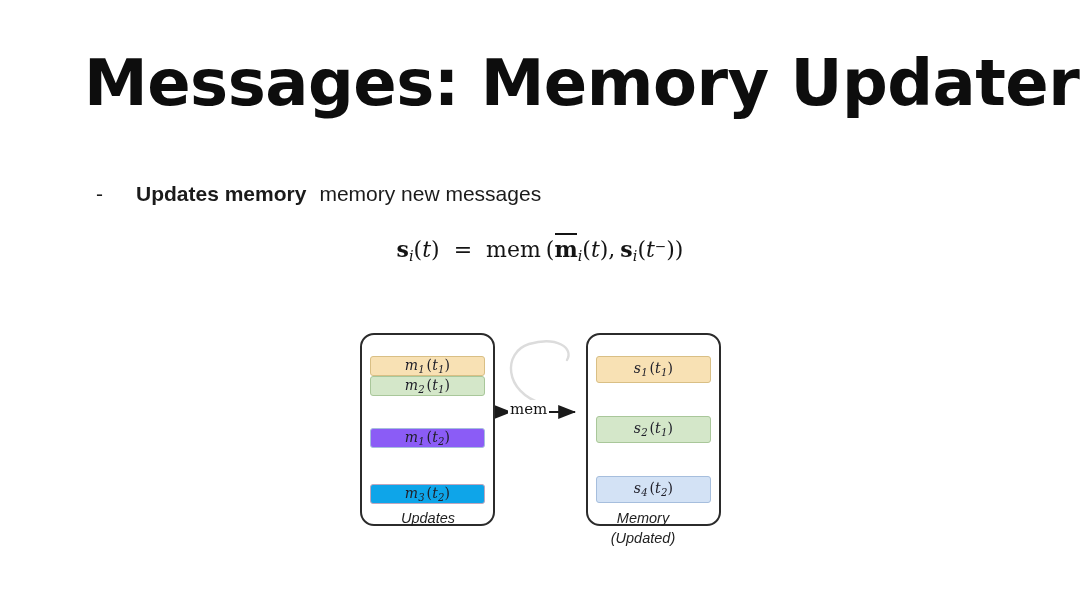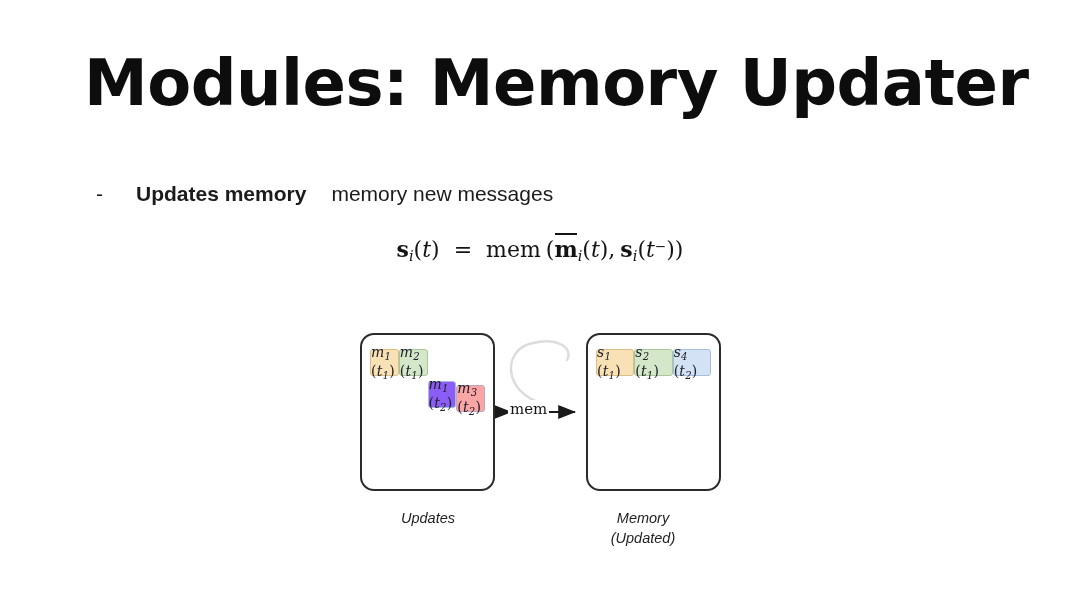--- a/index.html
+++ b/index.html
@@ -43,21 +43,21 @@
     white-space: nowrap;
   }
   .bullet-dash {
     width: 40px;
     flex: none;
     font-size: 21px;
     color: #1b1b1b;
   }
   .bullet-strong {
     font-weight: 700;
-    margin-right: 25px;
+    margin-right: 13px;
   }
   .bullet-rest {
     font-weight: 400;
   }
 
   
   .formula {
     position: absolute;
     left: 0;
     right: 0;
@@ -114,28 +114,28 @@
     left: 0;
     top: 0;
     width: 1080px;
     height: 608px;
     pointer-events: none;
   }
 
   .stack-box {
     position: absolute;
     width: 135px;
-    height: 158px;
+    height: 193px;
     border: 2.2px solid #2b2b2b;
     border-radius: 14px;
     background: #ffffff;
     box-sizing: border-box;
-    padding: 14px 8px;
+    padding: 21px 8px;
     display: flex;
-    flex-direction: row;
+    flex-direction: column;
     justify-content: space-between;
     pointer-events: auto;
   }
   #messages-box { left: 360px; top: 333px; }
   #memory-box   { left: 576px; top: 333px; margin-left: 10px; }
 
   .chip {
     height: 27px;
     border-radius: 3px;
     box-sizing: border-box;
@@ -177,21 +177,21 @@
     font-size: 15px;
     color: #141414;
     background: #ffffff;
     padding: 0 2px;
     pointer-events: auto;
   }
 </style>
 </head>
 <body>
 
-<div class="slide-title">Modules: Memory Updater</div>
+<div class="slide-title">Messages: Memory Updater</div>
 
 <div class="bullet-row">
   <span class="bullet-dash">-</span>
   <span class="bullet-strong">Updates memory</span>
   <span class="bullet-rest">memory new messages</span>
 </div>
 
 <div class="formula">
   <span class="vec">s</span><span class="sub">i</span><span class="rm">(</span><span class="it">t</span><span class="rm">)</span>
   <span class="op">=</span>
@@ -222,21 +222,21 @@
 <div class="stack-box" id="messages-box">
   <div class="chip" style="background:#f8e1b4;border:1px solid #d9bf85;">
     <span>m<span class="sub">1</span><span class="paren"> (</span>t<span class="sub">1</span><span class="paren">)</span></span>
   </div>
   <div class="chip" style="background:#d4e7c9;border:1px solid #a9c79a;">
     <span>m<span class="sub">2</span><span class="paren"> (</span>t<span class="sub">1</span><span class="paren">)</span></span>
   </div>
   <div class="chip" style="background:#8b5cf6;border:1px solid #a6bedd;margin-top:32px;">
     <span>m<span class="sub">1</span><span class="paren"> (</span>t<span class="sub">2</span><span class="paren">)</span></span>
   </div>
-  <div class="chip" style="background:#fca5a5;border:1px solid #c0a6bd;margin-top:36px;">
+  <div class="chip" style="background:#0ea5e9;border:1px solid #c0a6bd;margin-top:36px;">
     <span>m<span class="sub">3</span><span class="paren"> (</span>t<span class="sub">2</span><span class="paren">)</span></span>
   </div>
 </div>
 
 <div class="stack-box" id="memory-box">
   <div class="chip" style="background:#f8e1b4;border:1px solid #d9bf85;">
     <span>s<span class="sub">1</span><span class="paren"> (</span>t<span class="sub">1</span><span class="paren">)</span></span>
   </div>
   <div class="chip" style="background:#d4e7c9;border:1px solid #a9c79a;">
     <span>s<span class="sub">2</span><span class="paren"> (</span>t<span class="sub">1</span><span class="paren">)</span></span>

